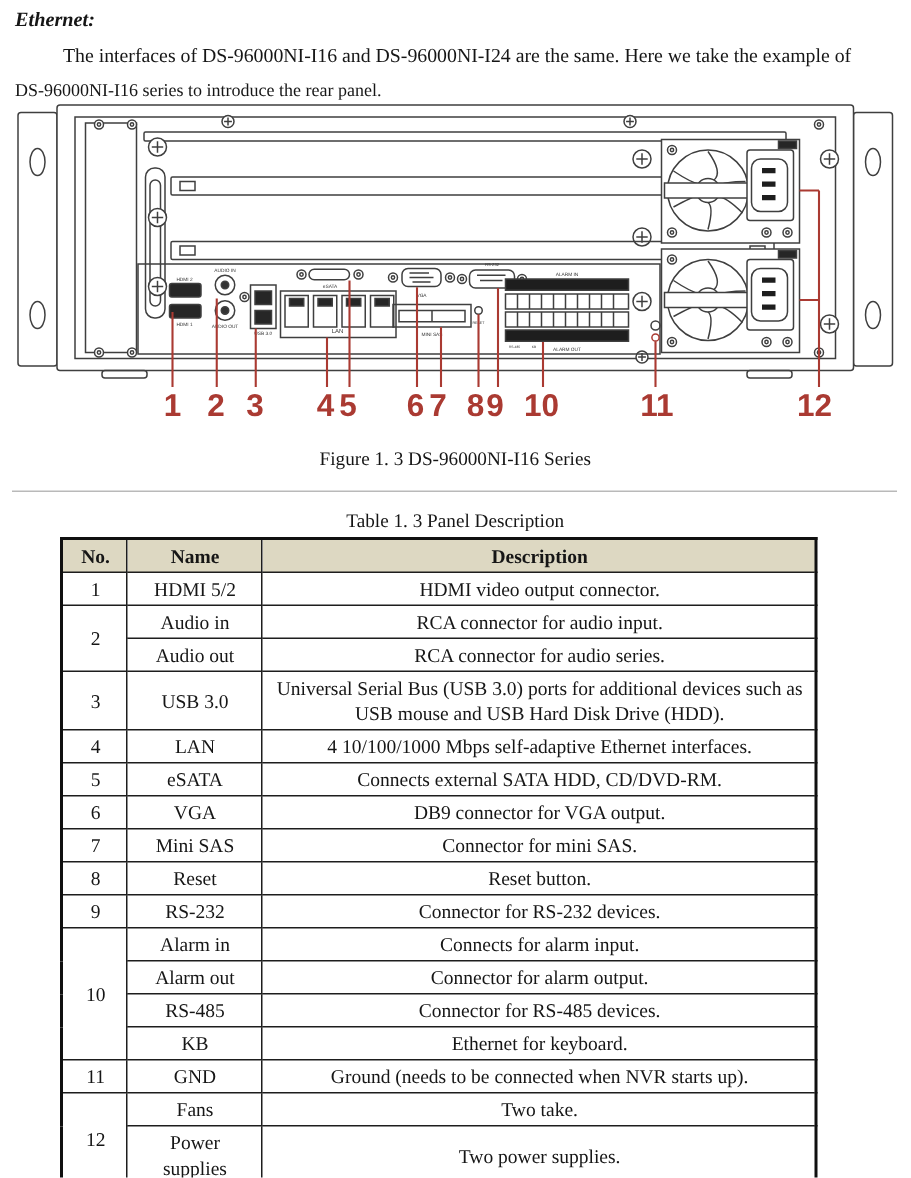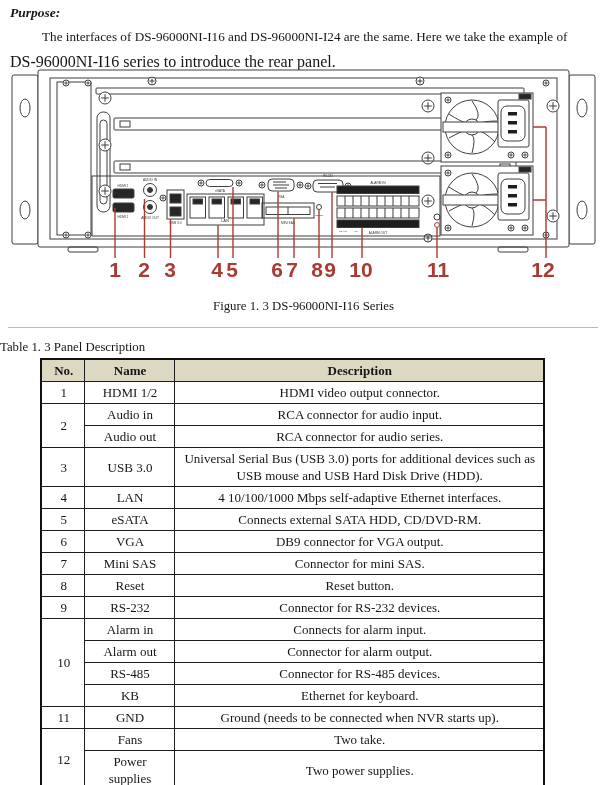--- a/index.html
+++ b/index.html
@@ -2,42 +2,42 @@
 <html><head>
 <meta charset="utf-8">
 <style>
   html,body{margin:0;padding:0;background:#fff;}
   body{width:607px;height:785px;position:relative;overflow:hidden;
        font-family:"Liberation Serif",serif;color:#161616;}
   .page{position:absolute;inset:0;}
   .purpose{position:absolute;top:5px;left:10px;font-size:13.5px;
            font-weight:bold;font-style:italic;white-space:nowrap;}
   .intro-line1{position:absolute;top:29px;left:10px;font-size:13.2px;white-space:nowrap;margin-left:32px;}
-  .intro-line2{position:absolute;top:53px;left:10px;font-size:16px;white-space:nowrap;}
+  .intro-line2{position:absolute;top:53px;left:10px;font-size:12px;white-space:nowrap;}
   .diagram-wrap{position:absolute;top:68px;left:0;width:607px;height:218px;}
   .figcap{position:absolute;top:299px;left:0;width:607px;text-align:center;font-size:12.8px;}
   .rule{position:absolute;top:327px;left:8px;width:590px;height:0;
         border-top:1.5px solid #b9b9b9;}
-  .tabcap{position:absolute;top:340px;left:0;width:607px;text-align:left;font-size:12.8px;}
+  .tabcap{position:absolute;top:340px;left:0;width:607px;text-align:center;font-size:12.8px;}
   table.panel{position:absolute;top:358px;left:40px;width:503px;
        border-collapse:collapse;table-layout:fixed;font-size:13px;
        border:2.5px solid #101010;}
   table.panel th,table.panel td{border:1px solid #1d1d1d;padding:2px 6px 2px 8px;
        line-height:17px;vertical-align:middle;text-align:center;
        overflow:hidden;}
   table.panel th{background:#ddd8c2;font-weight:bold;}
   td.c-desc{text-align:justify;}
   svg text{stroke:none;}
 </style>
 </head>
 <body>
 
 <div class="page">
 
-  <div class="purpose">Purpose:</div>
+  <div class="purpose">Ethernet:</div>
   <div class="intro-line1">The interfaces of DS-96000NI-I16 and DS-96000NI-I24 are the same. Here we take the example of</div>
   <div class="intro-line2">DS-96000NI-I16 series to introduce the rear panel.</div>
 
   <div class="diagram-wrap">
   <svg width="607" height="218" viewBox="0 0 607 218">
     <defs>
       <g id="sc6">
             <circle r="6" fill="#fff"></circle>
             <line x1="-3.8" y1="0" x2="3.8" y2="0"></line>
             <line x1="0" y1="-3.8" x2="0" y2="3.8"></line>
@@ -254,21 +254,21 @@
     <thead>
         <tr>
           <th>No.</th>
           <th>Name</th>
           <th>Description</th>
         </tr>
       </thead>
     <tbody>
         <tr>
           <td class="c-no">1</td>
-          <td class="c-name">HDMI 1/2</td>
+          <td class="c-name">HDMI 5/2</td>
           <td class="c-desc">HDMI video output connector.</td>
         </tr>
         <tr>
           <td class="c-no" rowspan="2">2</td>
           <td class="c-name">Audio in</td>
           <td class="c-desc">RCA connector for audio input.</td>
         </tr>
         <tr>
           <td class="c-name">Audio out</td>
           <td class="c-desc">RCA connector for audio series.</td>

